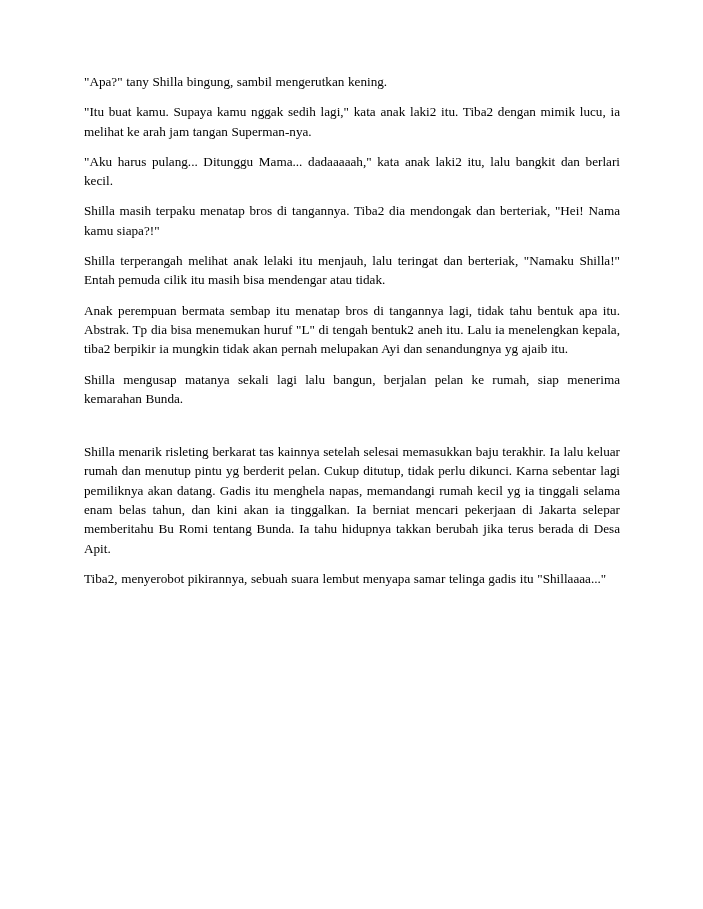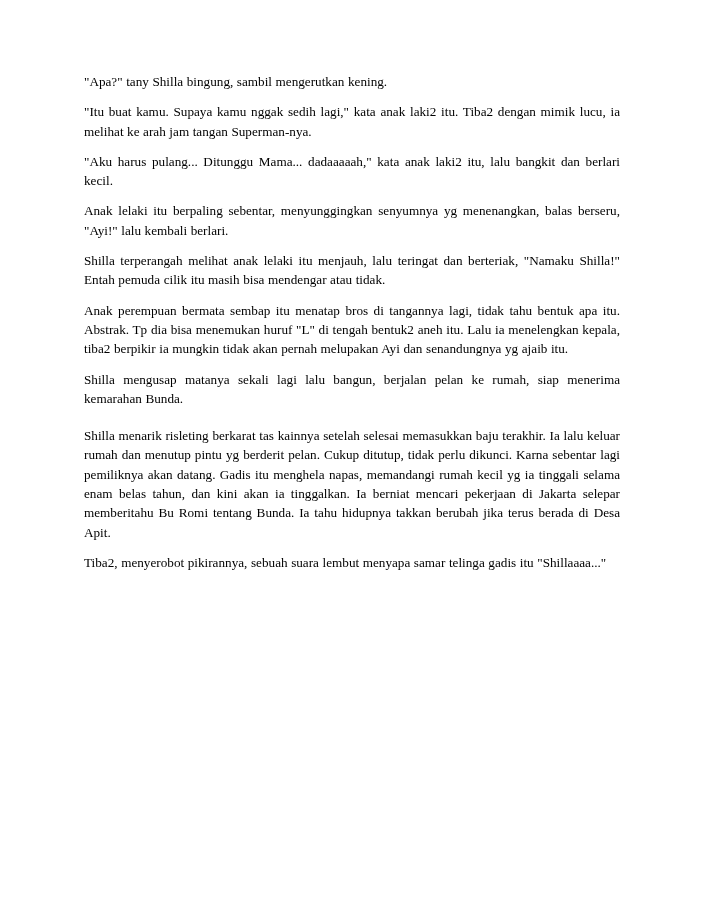--- a/index.html
+++ b/index.html
@@ -21,21 +21,21 @@
     background: #ffffff;
     box-sizing: border-box;
   }
   .text-column {
     position: absolute;
     left: 84px;
     top: 72px;
     width: 536px;
   }
   .section + .section {
-    margin-top: 18px;
+    margin-top: 34px;
   }
   p.para {
     margin: 0 0 11px 0;
     font-size: 13.2px;
     line-height: 19.3px;
     text-align: justify;
     text-justify: inter-word;
     word-spacing: 0.02em;
     -webkit-hyphens: none;
     hyphens: none;
@@ -46,21 +46,21 @@
 </style>
 </head>
 <body>
 
 <div class="page">
   <div class="text-column">
     <div class="section">
       <p class="para">"Apa?" tany Shilla bingung, sambil mengerutkan kening.</p>
       <p class="para">"Itu buat kamu. Supaya kamu nggak sedih lagi," kata anak laki2 itu. Tiba2 dengan mimik lucu, ia melihat ke arah jam tangan Superman-nya.</p>
       <p class="para">"Aku harus pulang... Ditunggu Mama... dadaaaaah," kata anak laki2 itu, lalu bangkit dan berlari kecil.</p>
-      <p class="para">Anak lelaki itu berpaling sebentar, menyunggingkan senyumnya yg menenangkan, balas berseru, "Ayi!" lalu kembali berlari.</p>
+      <p class="para">Shilla masih terpaku menatap bros di tangannya. Tiba2 dia mendongak dan berteriak, "Hei! Nama kamu siapa?!"</p>
       <p class="para">Shilla terperangah melihat anak lelaki itu menjauh, lalu teringat dan berteriak, "Namaku Shilla!" Entah pemuda cilik itu masih bisa mendengar atau tidak.</p>
       <p class="para">Anak perempuan bermata sembap itu menatap bros di tangannya lagi, tidak tahu bentuk apa itu. Abstrak. Tp dia bisa menemukan huruf "L" di tengah bentuk2 aneh itu. Lalu ia menelengkan kepala, tiba2 berpikir ia mungkin tidak akan pernah melupakan Ayi dan senandungnya yg ajaib itu.</p>
       <p class="para">Shilla mengusap matanya sekali lagi lalu bangun, berjalan pelan ke rumah, siap menerima kemarahan Bunda.</p>
     </div>
     <div class="section">
       <p class="para">Shilla menarik risleting berkarat tas kainnya setelah selesai memasukkan baju terakhir. Ia lalu keluar rumah dan menutup pintu yg berderit pelan. Cukup ditutup, tidak perlu dikunci. Karna sebentar lagi pemiliknya akan datang. Gadis itu menghela napas, memandangi rumah kecil yg ia tinggali selama enam belas tahun, dan kini akan ia tinggalkan. Ia berniat mencari pekerjaan di Jakarta selepar memberitahu Bu Romi tentang Bunda. Ia tahu hidupnya takkan berubah jika terus berada di Desa Apit.</p>
       <p class="para">Tiba2, menyerobot pikirannya, sebuah suara lembut menyapa samar telinga gadis itu "Shillaaaa..."</p>
     </div>
   </div>
 </div>

